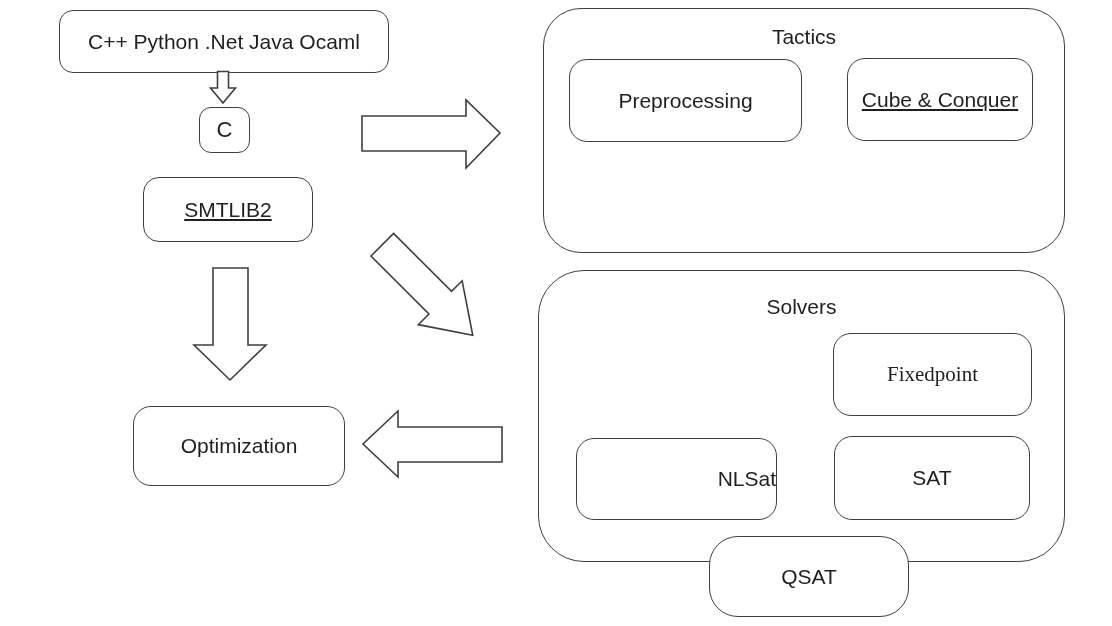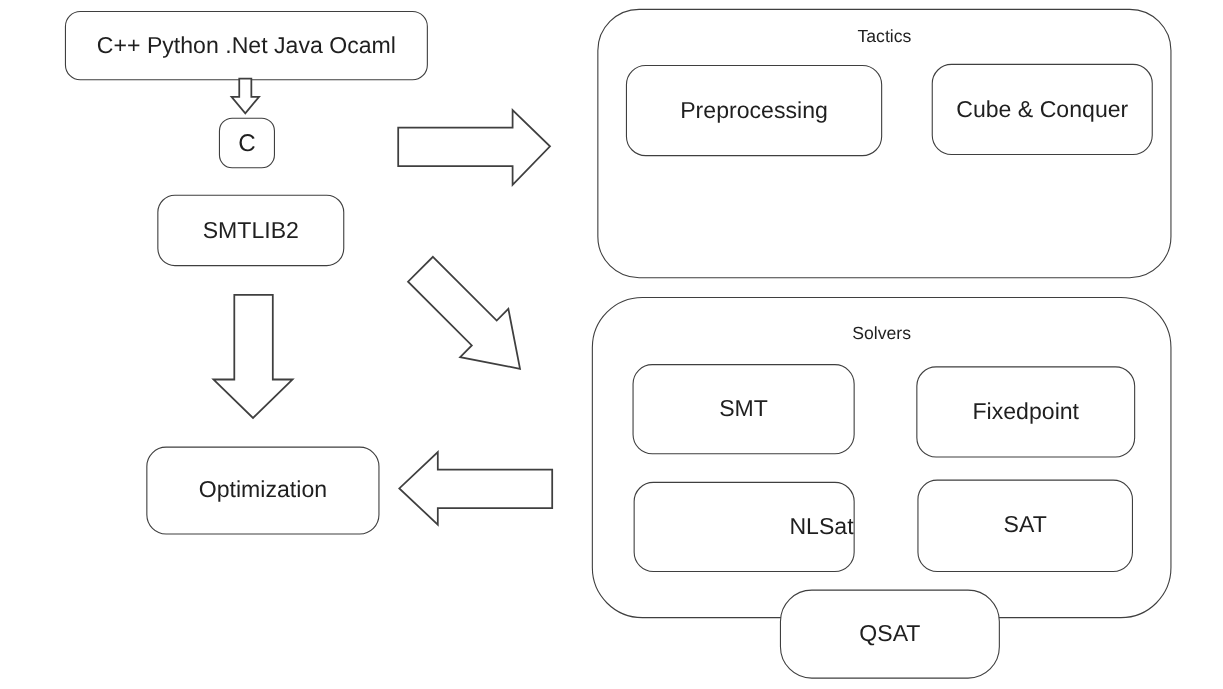--- a/index.html
+++ b/index.html
@@ -28,46 +28,46 @@
   }
   .group{
     position:absolute;
     border:1.6px solid var(--stroke);
     background:var(--bg);
     box-sizing:border-box;
   }
   .group-title{
     position:absolute;left:0;right:0;
     text-align:center;
-    font-size:16px;
+    font-size:21px;
   }
   .arrow{position:absolute;}
   .arrow svg{display:block;overflow:visible;}
   .arrow polygon{fill:#ffffff;stroke:var(--stroke);stroke-width:1.6;stroke-linejoin:miter;}
 
   
   .n-bindings{left:59px;top:10px;width:330px;height:63px;border-radius:14px;}
   .n-capi{left:199px;top:107px;width:51px;height:46px;border-radius:12px;font-size:22px;}
-  .n-smtlib2{left:143px;top:177px;width:170px;height:65px;border-radius:16px;}
+  .n-smtlib2{left:143px;top:177px;width:170px;height:65px;border-radius:16px;text-decoration:underline;}
   .n-optimization{left:133px;top:406px;width:212px;height:80px;border-radius:18px;text-align:center;}
 
   
   .g-tactics{left:543px;top:8px;width:522px;height:245px;border-radius:38px;}
   .g-tactics .group-title{top:16px;}
   .g-solvers{left:538px;top:270px;width:527px;height:292px;border-radius:46px;}
   .g-solvers .group-title{top:24px;}
 
   
   .n-preprocessing{left:25px;top:50px;width:233px;height:83px;border-radius:18px;}
-  .n-cube{left:303px;top:49px;width:201px;height:83px;border-radius:18px;}
+  .n-cube{left:303px;top:49px;width:186px;height:83px;border-radius:18px;text-decoration:underline;}
   .n-tacticals{left:21px;top:146px;width:481px;height:81px;border-radius:18px;}
 
   
   .n-smt{left:36px;top:60px;width:202px;height:82px;border-radius:18px;}
-  .n-fixedpoint{left:294px;top:62px;width:199px;height:83px;border-radius:18px;}
+  .n-fixedpoint{left:294px;top:62px;width:199px;height:83px;border-radius:18px;font-family:Liberation Serif, serif;}
   .n-nlsat{left:37px;top:167px;width:201px;height:82px;border-radius:18px;justify-content:flex-end;}
   .n-sat{left:295px;top:165px;width:196px;height:84px;border-radius:18px;justify-content:center;}
   .n-qsat{left:170px;top:265px;width:200px;height:81px;border-radius:29px;}
 
   
   .a-bindings-to-c{left:205px;top:71px;width:36px;height:33px;}
   .a-right-to-tactics{left:361px;top:99px;width:141px;height:70px;}
   .a-smtlib2-down{left:193px;top:267px;width:74px;height:115px;}
   .a-diag-to-solvers{left:355px;top:222px;width:145px;height:136px;}
   .a-solvers-to-opt{left:362px;top:410px;width:141px;height:68px;}
@@ -130,23 +130,20 @@
     <div class="node n-preprocessing">
       <span>Preprocessing</span>
     </div>
     <div class="node n-cube">
       <span>Cube &amp; Conquer</span>
     </div>
   </div>
 
   <div class="group g-solvers">
     <div class="group-title">Solvers</div>
-    <div class="node n-smt">
-      <span>SMT</span>
-    </div>
     <div class="node n-fixedpoint">
       <span>Fixedpoint</span>
     </div>
     <div class="node n-nlsat">
       <span>NLSat</span>
     </div>
     <div class="node n-sat">
       <span>SAT</span>
     </div>
     <div class="node n-qsat">

